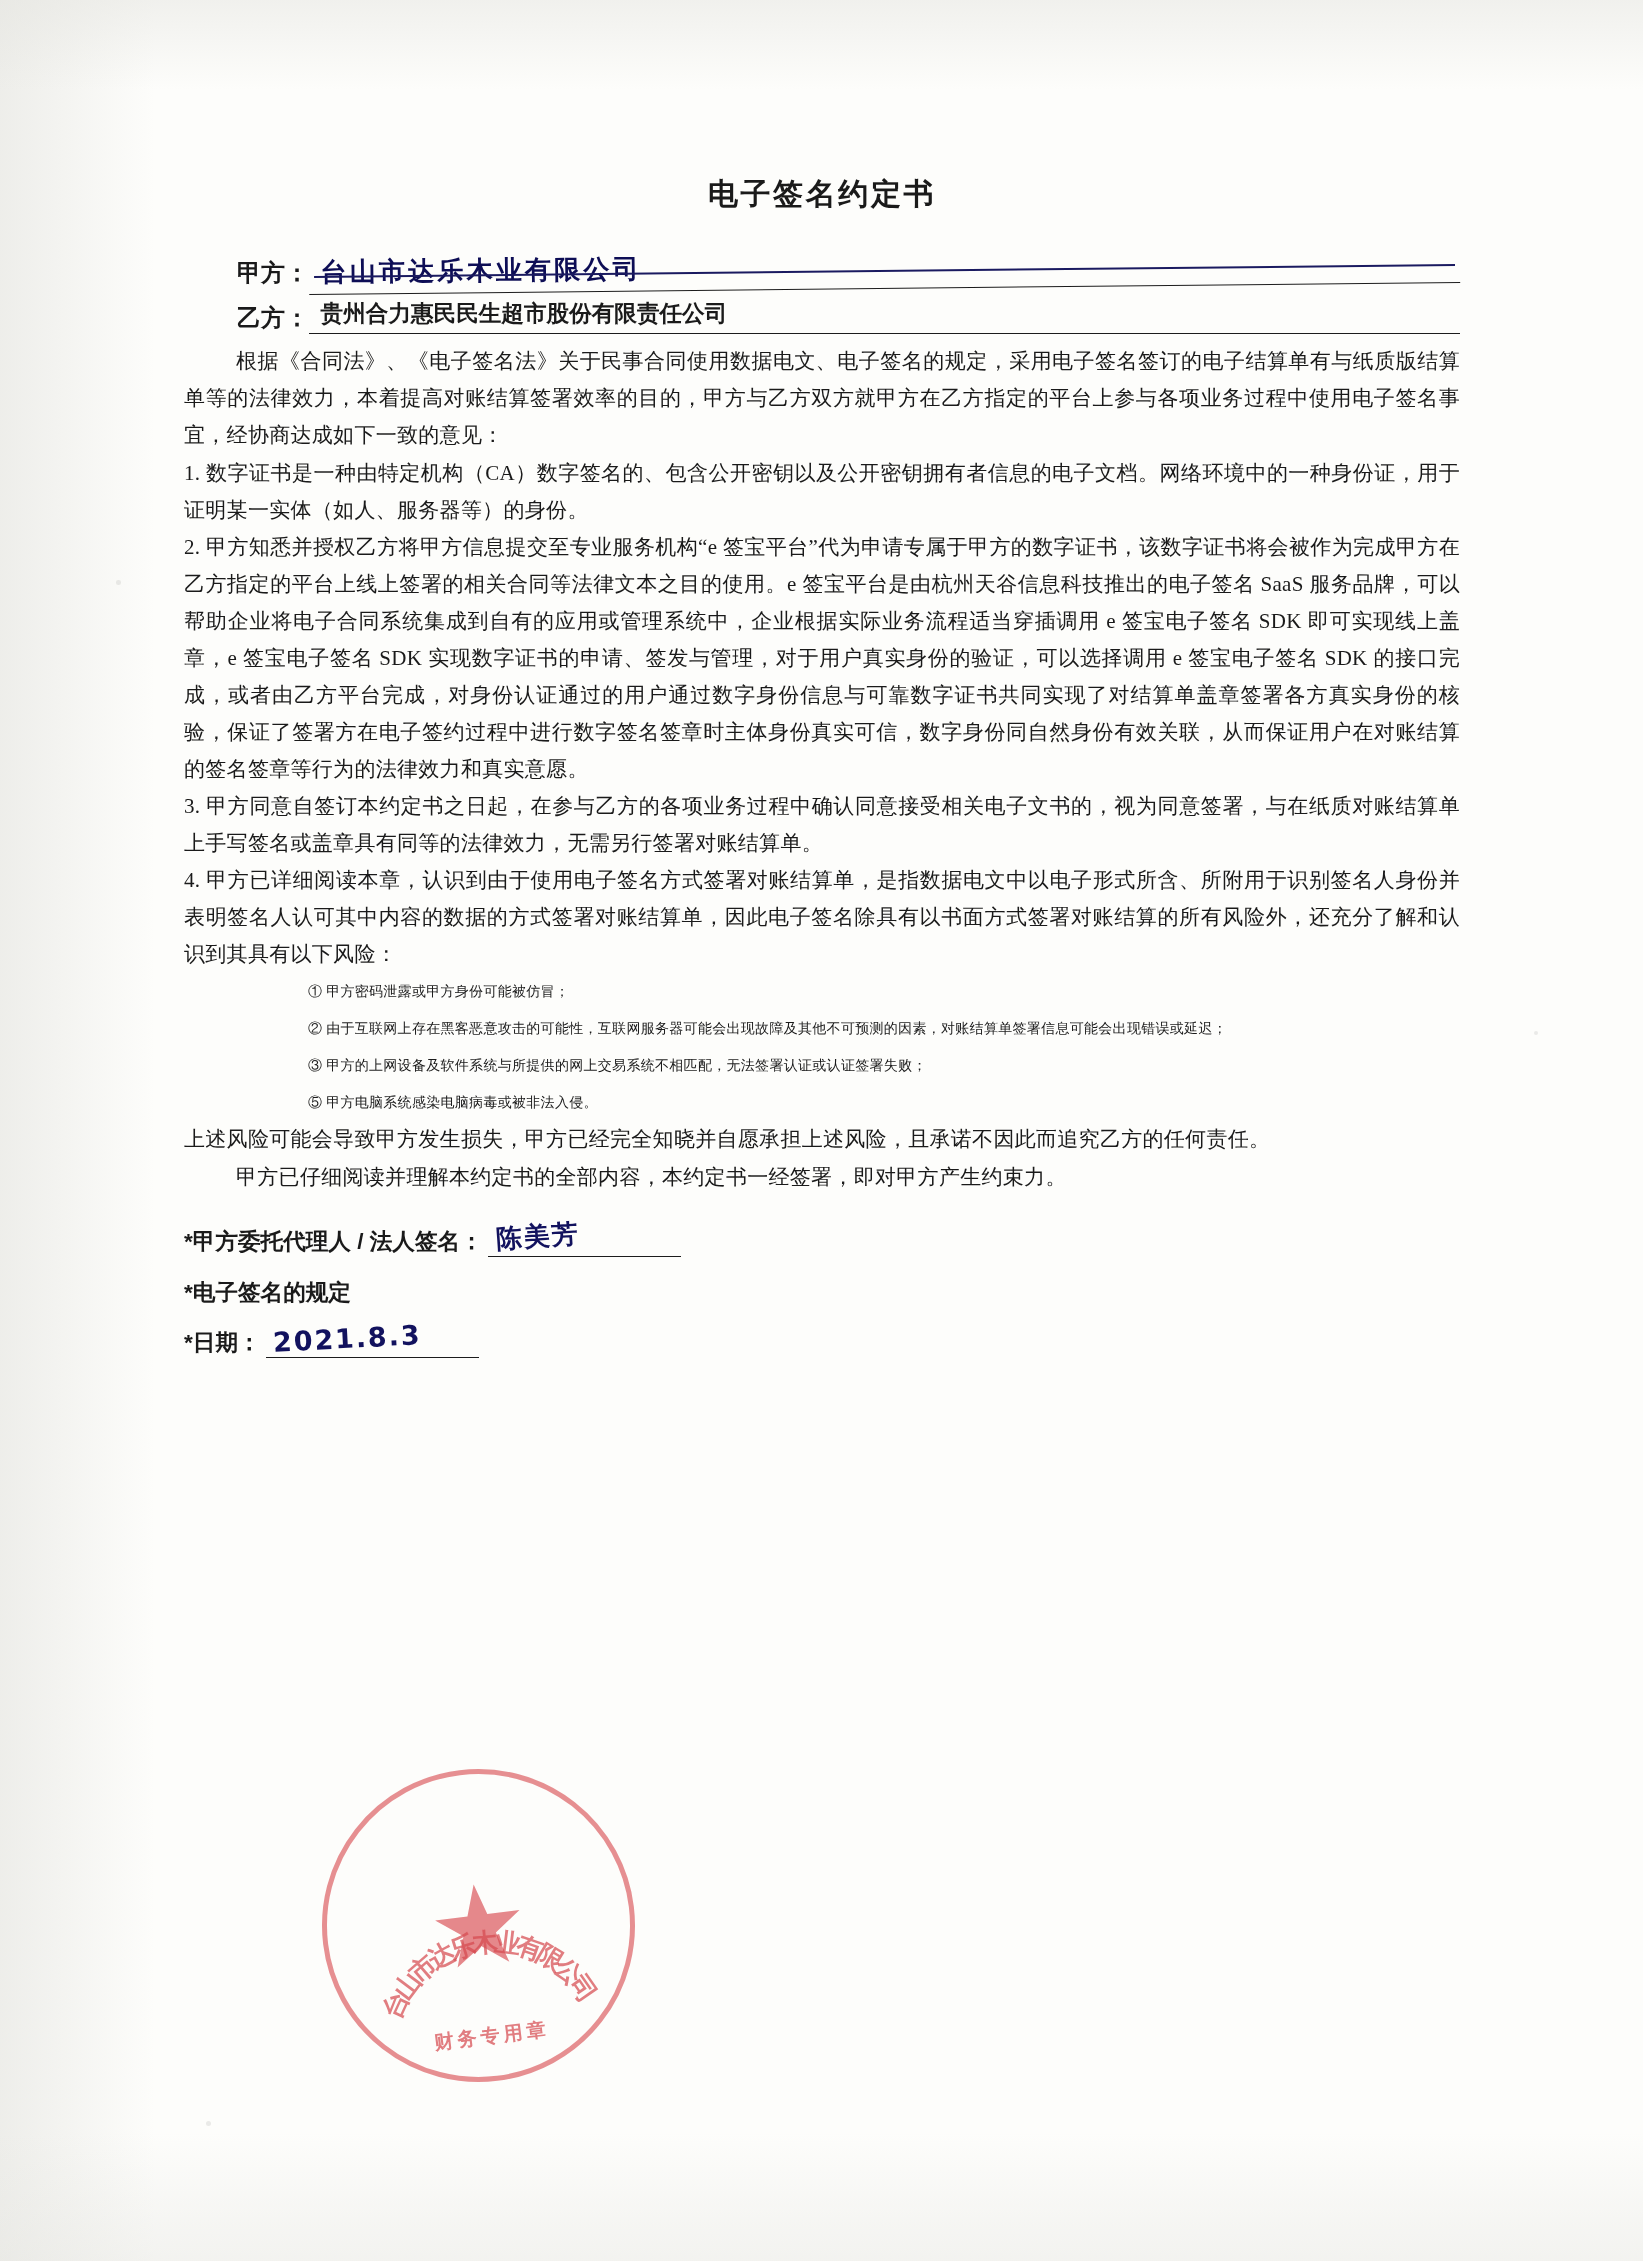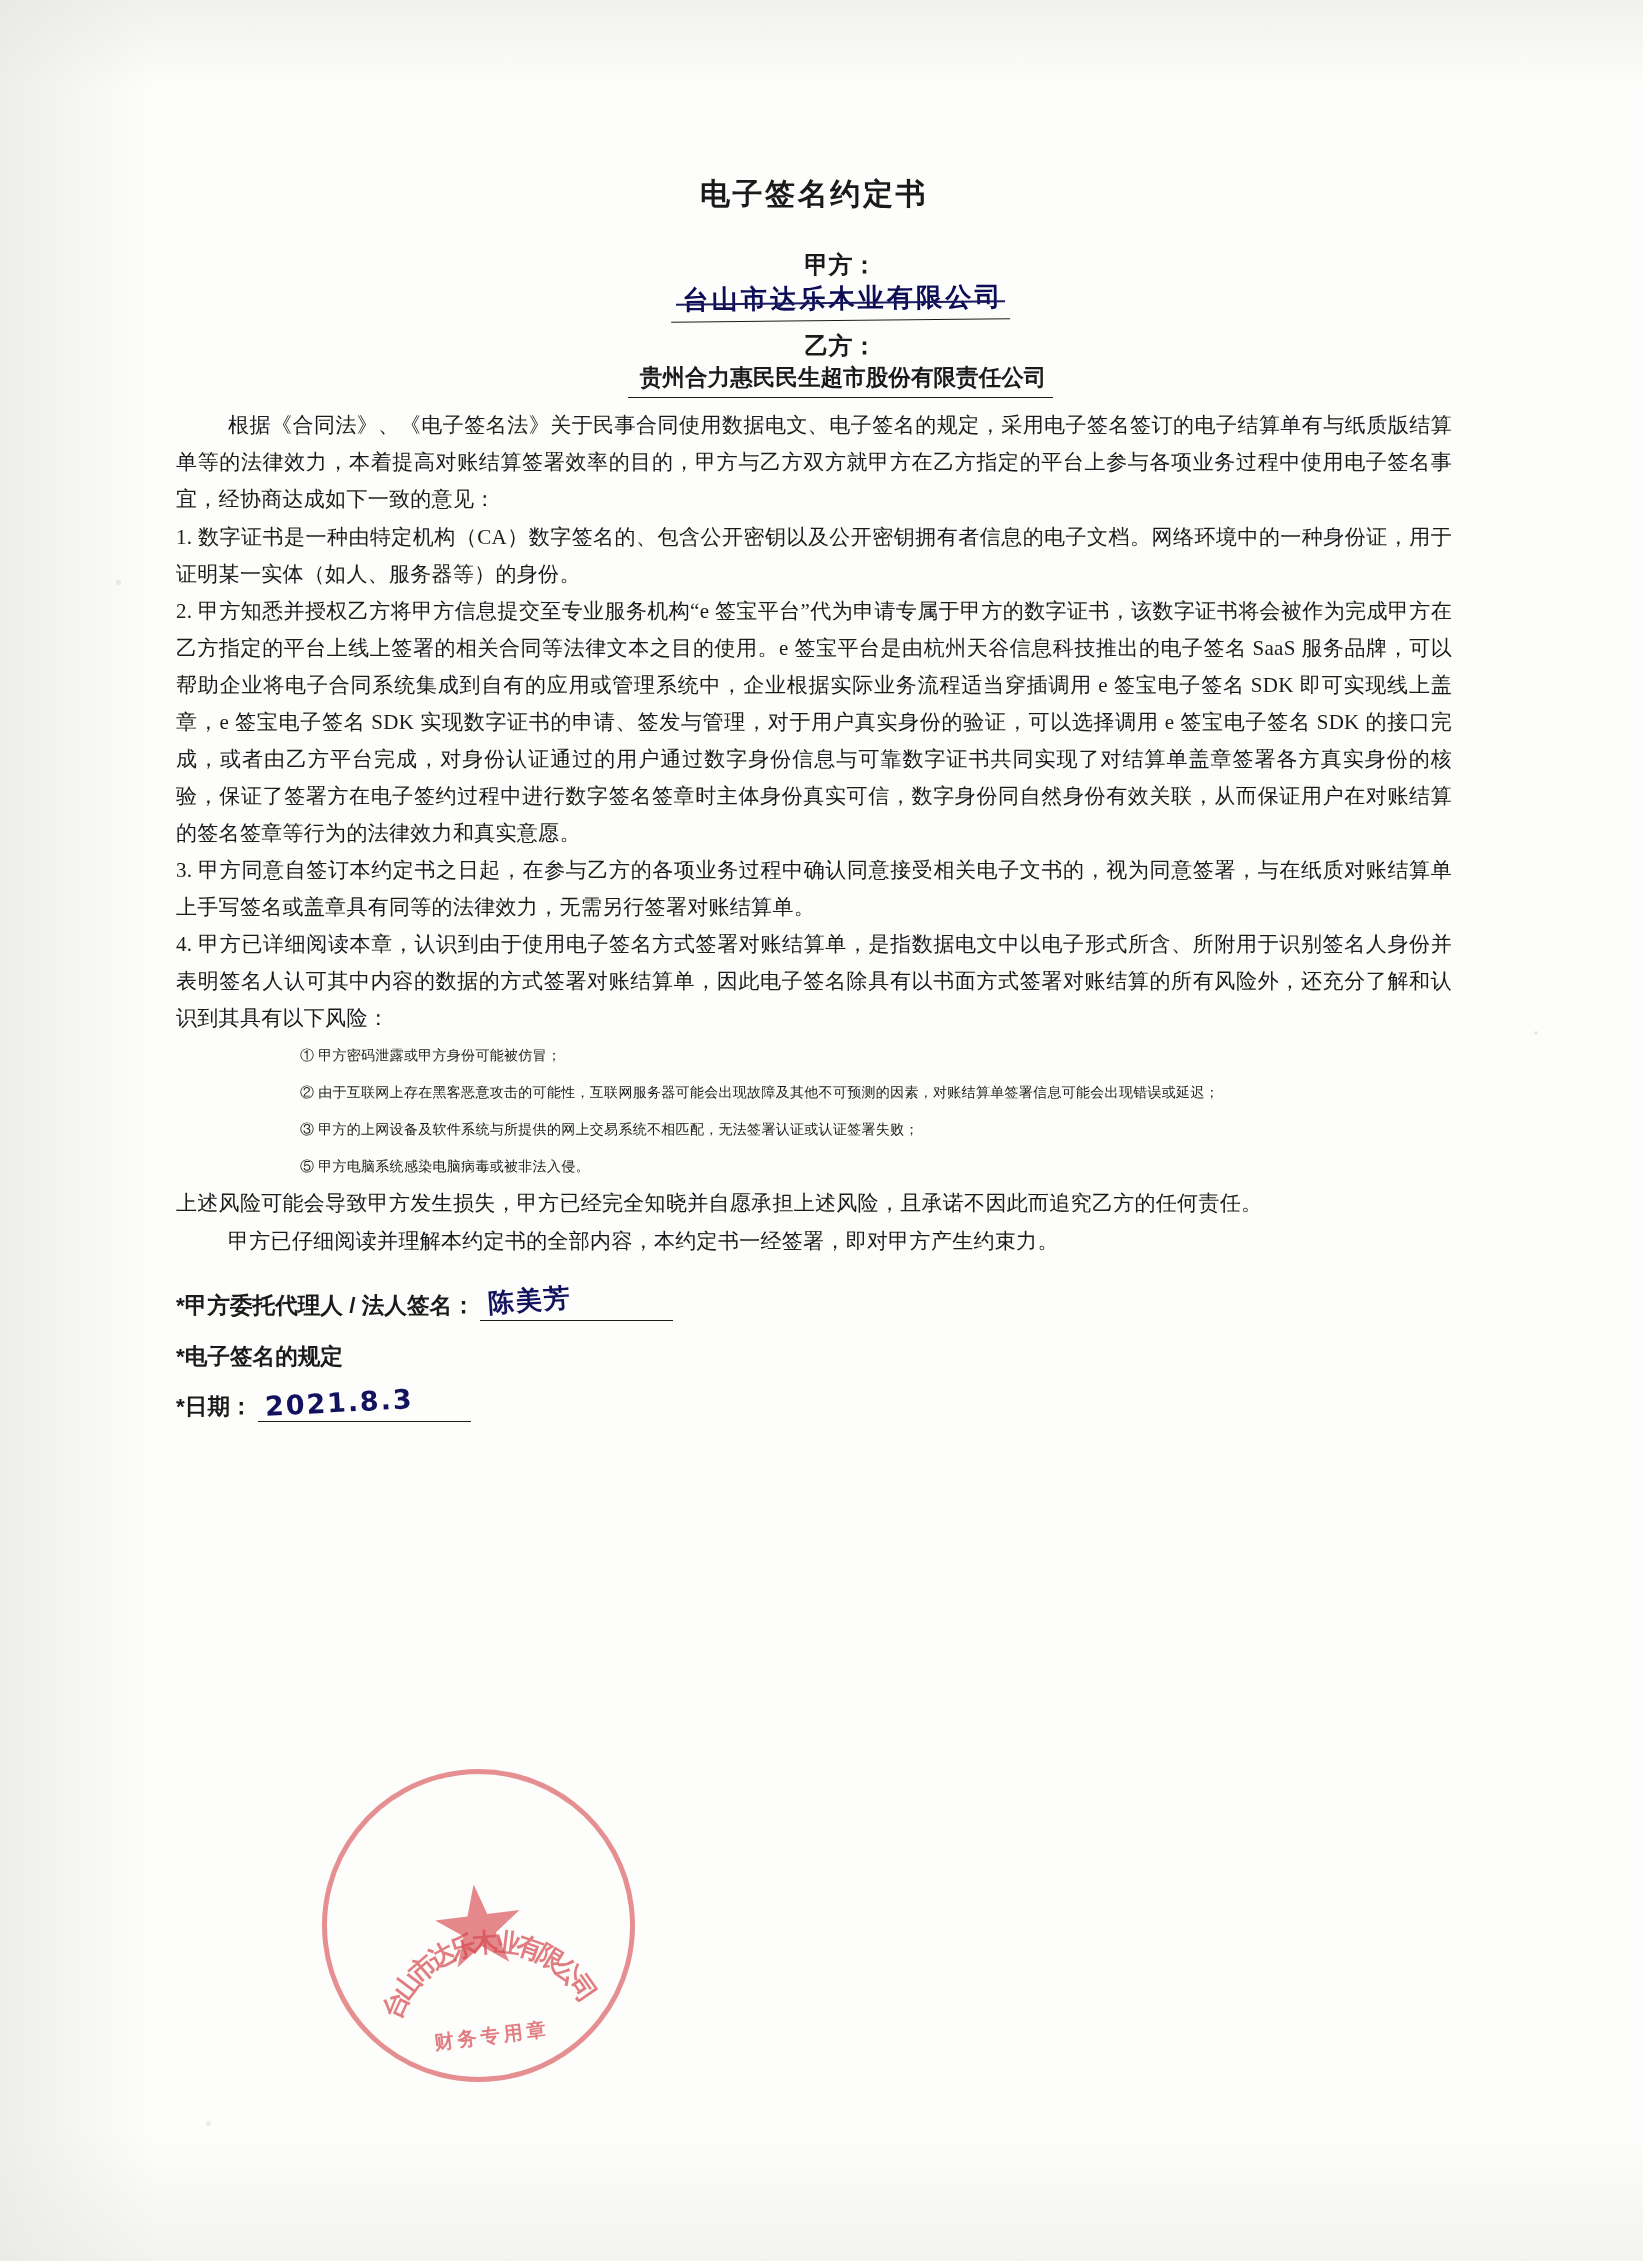--- a/index.html
+++ b/index.html
@@ -30,38 +30,37 @@
     pointer-events: none;
   }
   .scan-edge-bottom {
     position: absolute;
     left: 0; bottom: 0; width: 100%; height: 129px;
     background: linear-gradient(to top, rgba(230,230,226,0.45), rgba(255,255,255,0));
     pointer-events: none;
   }
   .content {
     position: absolute;
-    left: 176px;
+    left: 184px;
     top: 174px;
     width: 1276px;
   }
   .doc-title {
     text-align: center;
     font-size: 30px;
     font-weight: bold;
     letter-spacing: 2.6px;
     margin: 0 0 34px 0;
     font-family: "Liberation Sans", "DejaVu Sans", sans-serif;
   }
   .party-row {
     display: flex;
-    align-items: center;
+    align-items: flex-end;
     margin: 0 0 9px 0;
     padding-left: 53px;
-    flex-direction: column;
   }
   .party-label {
     font-size: 24px;
     font-weight: bold;
     white-space: nowrap;
     font-family: "Liberation Sans", "DejaVu Sans", sans-serif;
   }
   .party-value {
     flex: 1;
     font-size: 22.6px;

